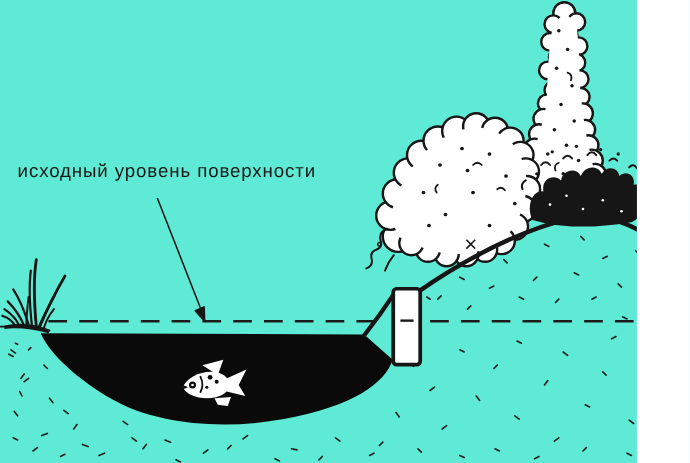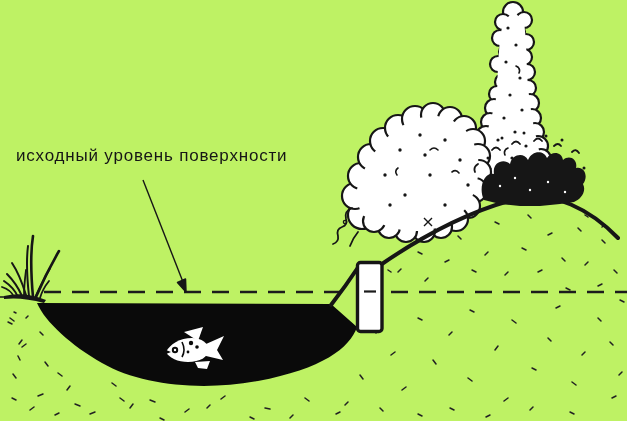--- a/index.html
+++ b/index.html
@@ -1,19 +1,19 @@
 <!DOCTYPE html>
 <html><head>
 <meta charset="utf-8">
 <style>
   html,body{margin:0;padding:0;background:#ffffff;}
   .canvas{
     position:relative;
-    width:627px;height:421px;
-    background:#bef264;
+    width:579px;height:421px;
+    background:#5eead4;
     overflow:hidden;
     font-family:"Liberation Sans", sans-serif;
   }
   .scene-svg{position:absolute;left:0;top:0;width:627px;height:421px;}
   .caption{
     position:absolute;
     left:16px;top:146px;
     font-size:17px;
     letter-spacing:0.8px;
     color:#161616;

